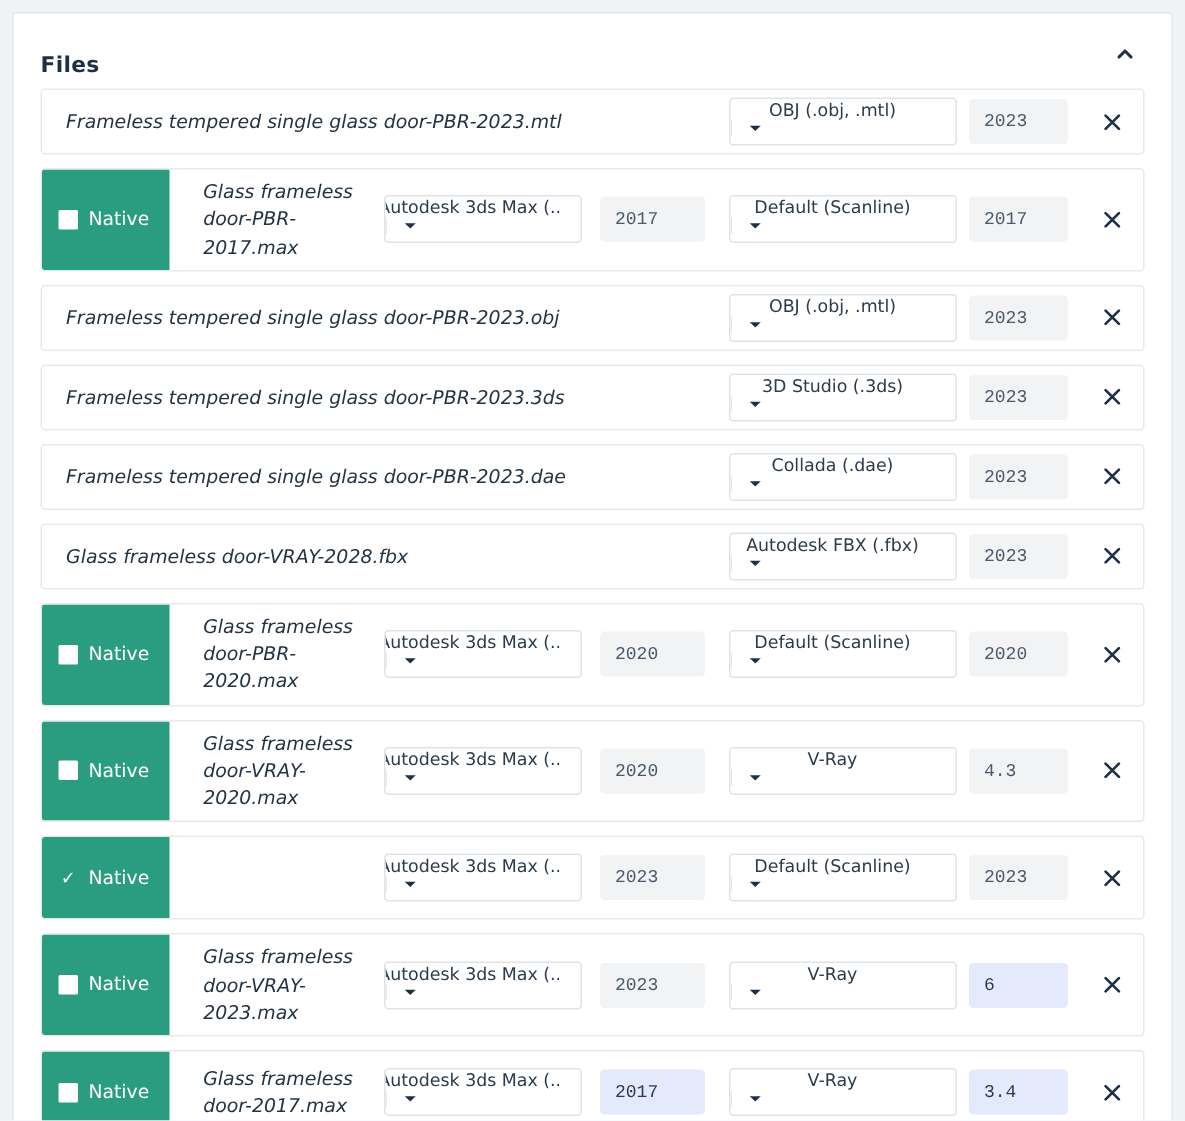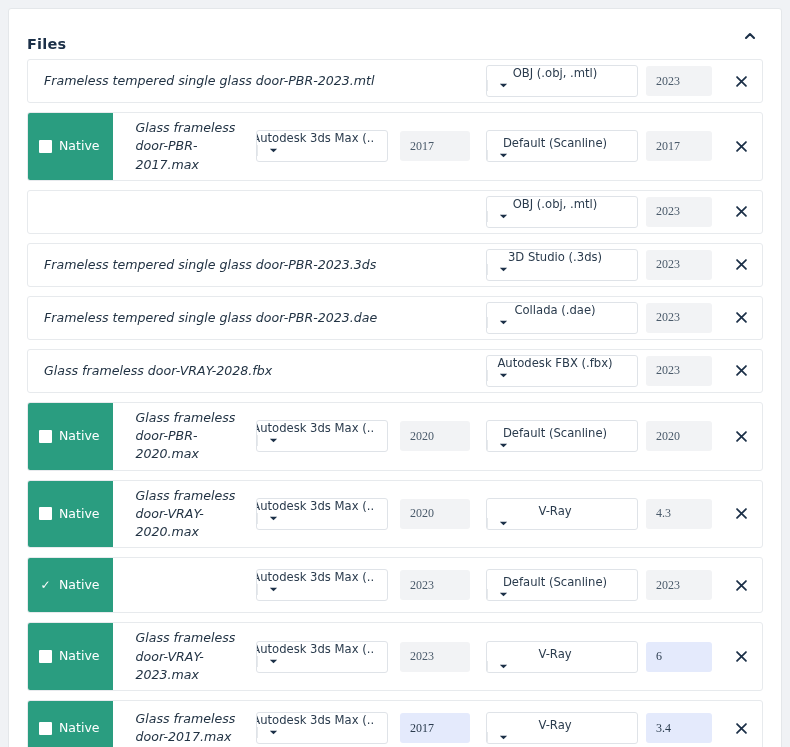--- a/index.html
+++ b/index.html
@@ -139,32 +139,32 @@
     border-left: 1px solid #e6e9ec;
     display: flex; align-items: center; justify-content: center;
     color: #1c3048;
   }
   .select .sel-arrow svg { display:block; }
 
   .sel-soft  { width: 130px; }
   .sel-soft .sel-text { width: 100px; }
   .sel-fmt   { width: 150px; }
   .sel-fmt .sel-text { width: 120px; }
-  .sel-rend  { width: 150px; justify-content: flex-end; }
+  .sel-rend  { width: 150px; }
   .sel-rend .sel-text { width: 120px; }
 
   .ver {
     height: 30px;
     box-sizing: border-box;
     border: none;
     border-radius: 3px;
     background: #f2f3f5;
     color: #4a5a6a;
     font-size: 12px;
-    font-family: Liberation Serif, serif;
+    font-family: Liberation Mono, monospace;
     padding: 0 10px;
     outline: none;
   }
   .ver.hl { background: #e4eafc; color: #2a3b4d; }
   .ver.w70 { width: 70px; }
   .ver.w66 { width: 66px; }
 
   .gap8 { width: 8px; flex:0 0 auto; }
   .gap12 { width: 12px; flex:0 0 auto; }
   .gap16 { width: 16px; flex:0 0 auto; }
@@ -245,20 +245,21 @@
             <div class="gap8"></div>
             <input class="ver w66" value="2017" readonly="" style="">
           </div>
           <div class="xbtn">
             <svg width="13" height="13" viewBox="0 0 14 14">
               <path d="M2.2 2.2 L11.8 11.8 M11.8 2.2 L2.2 11.8" stroke="#1c3048" stroke-width="1.9" stroke-linecap="round"></path>
             </svg>
           </div>
         </div>
         <div class="row">
+          <div class="fname">Frameless tempered single glass door-PBR-2023.obj</div>
           <div class="spacer"></div>
           <div class="ctrls">
             <div class="select sel-fmt">
               <div class="sel-text">OBJ (.obj, .mtl)</div>
               <div class="sel-arrow">
                 <svg width="11" height="11" viewBox="0 0 12 12">
                   <path d="M2 4.2 L6 8 L10 4.2" fill="#1c3048"></path>
                 </svg>
               </div>
             </div>

